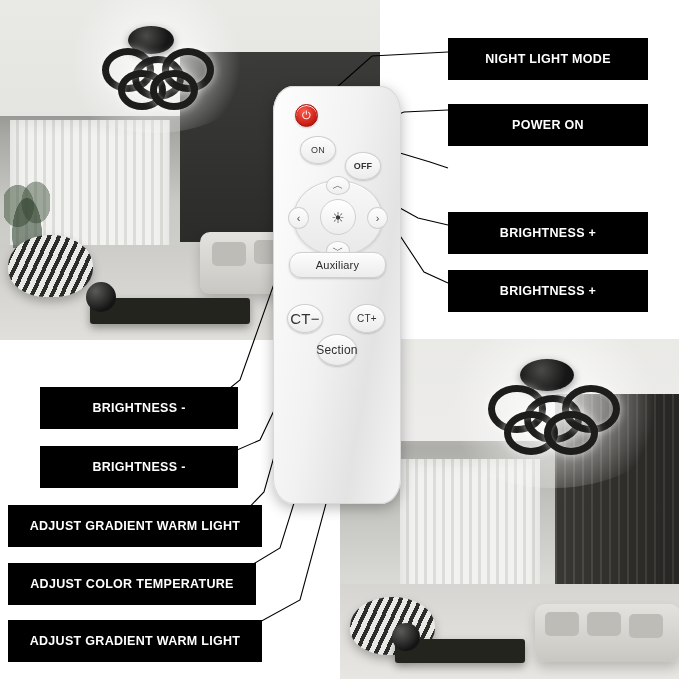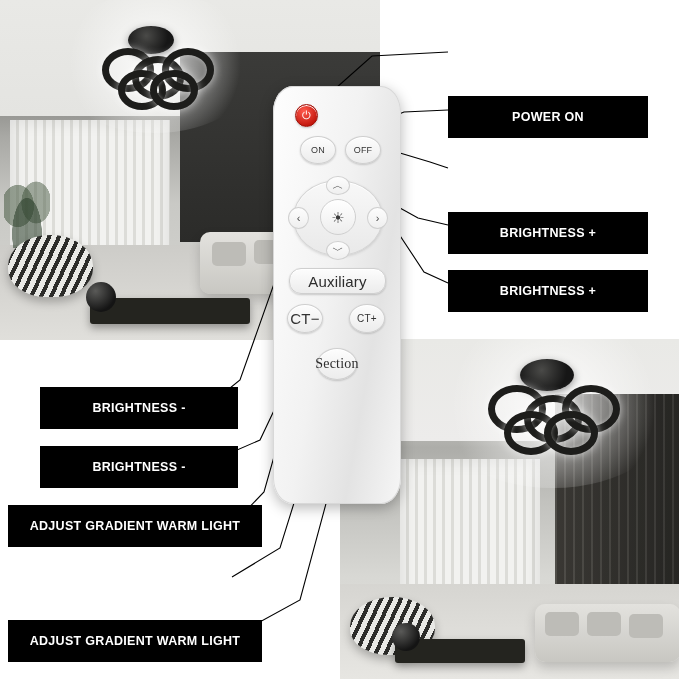--- a/index.html
+++ b/index.html
@@ -153,21 +153,21 @@
     display: flex; align-items: center; justify-content: center;
     font-size: 9px; color: #333; letter-spacing: .2px;
   }
   .btn-power {
     left: 22px; top: 18px; width: 21px; height: 21px;
     background: radial-gradient(circle at 38% 30%, #ff5a4d, #c2160c 75%);
     border: 1px solid #9c1109;
     color: #fff; font-size: 11px; line-height: 1;
   }
   .btn-on  { left: 27px; top: 50px; width: 34px; height: 26px; border-radius:50%; }
-  .btn-off { left: 72px; top: 50px; width: 34px; height: 26px; border-radius:50%; }
+  .btn-off { left: 72px; top: 66px; width: 34px; height: 26px; border-radius:50%;font-weight:bold; }
 
   .dpad {
     position:absolute; left: 20px; top: 94px; width: 88px; height: 74px;
   }
   .dpad .ring-outer {
     position:absolute; left:0; top:0; width:88px; height:74px;
     border-radius: 50%;
     background: linear-gradient(180deg,#f8f8f8,#e9e9e9);
     border: 1px solid #d2d2d2;
     box-shadow: inset 0 1px 0 #fff, 0 1px 3px rgba(0,0,0,.15);
@@ -186,27 +186,27 @@
     position:absolute; left: 27px; top: 19px; width: 34px; height: 34px;
     border-radius:50%;
     background: linear-gradient(180deg,#ffffff,#ededed);
     border:1px solid #cfcfcf;
     display:flex; align-items:center; justify-content:center;
     box-shadow: inset 0 1px 0 #fff;
   }
   .bulb-glyph { font-size: 15px; color:#3a3a3a; line-height:1; }
 
   .btn-aux {
-    left: 16px; top: 182px; width: 95px; height: 24px;
-    border-radius: 12px; font-size: 15px; color:#2c2c2c;
+    left: 16px; top: 166px; width: 95px; height: 24px;
+    border-radius: 12px; font-size: 11px; color:#2c2c2c;
   }
   .btn-ctm { left: 14px; top: 218px; width: 34px; height: 27px; font-size:15px; }
   .btn-ctp { left: 76px; top: 218px; width: 34px; height: 27px; font-size:10px; }
   .btn-section {
-    left: 44px; top: 262px; width: 38px; height: 30px; font-size: 14px; color:#2e2e2e;font-family:Liberation Serif, serif;
+    left: 44px; top: 248px; width: 38px; height: 30px; font-size: 12px; color:#2e2e2e;
   }
 
   
   .label {
     position: absolute;
     background: #000;
     color: #fff;
     font-weight: bold;
     font-size: 12.5px;
     letter-spacing: .3px;
@@ -305,22 +305,24 @@
         <span class="bulb-glyph">☀</span>
       </div>
     </div>
 
     <div class="btn btn-aux">Auxiliary</div>
     <div class="btn btn-ctm">CT−</div>
     <div class="btn btn-ctp">CT+</div>
     <div class="btn btn-section">Section</div>
   </div>
 
-  <div class="label" style="left:448px; top:96px;  width:176px; height:28px;">POWER ON</div>
+  <div class="label" style="left:448px; top:38px;  width:176px; height:28px;">NIGHT LIGHT MODE</div>
+  <div class="label" style="left:448px; top:104px;  width:176px; height:28px;">POWER ON</div>
   <div class="label" style="left:448px; top:212px; width:176px; height:28px;">BRIGHTNESS +</div>
   <div class="label" style="left:448px; top:270px; width:176px; height:28px;">BRIGHTNESS +</div>
 
   <div class="label" style="left:40px;  top:387px; width:174px; height:28px;">BRIGHTNESS -</div>
   <div class="label" style="left:40px;  top:446px; width:174px; height:28px;">BRIGHTNESS -</div>
   <div class="label" style="left:8px;   top:505px; width:230px; height:28px;">ADJUST GRADIENT WARM LIGHT</div>
+  <div class="label" style="left:8px;   top:563px; width:224px; height:28px;">ADJUST COLOR TEMPERATURE</div>
   <div class="label" style="left:8px;   top:620px; width:230px; height:28px;">ADJUST GRADIENT WARM LIGHT</div>
 
 </div>
 
 </body></html>

